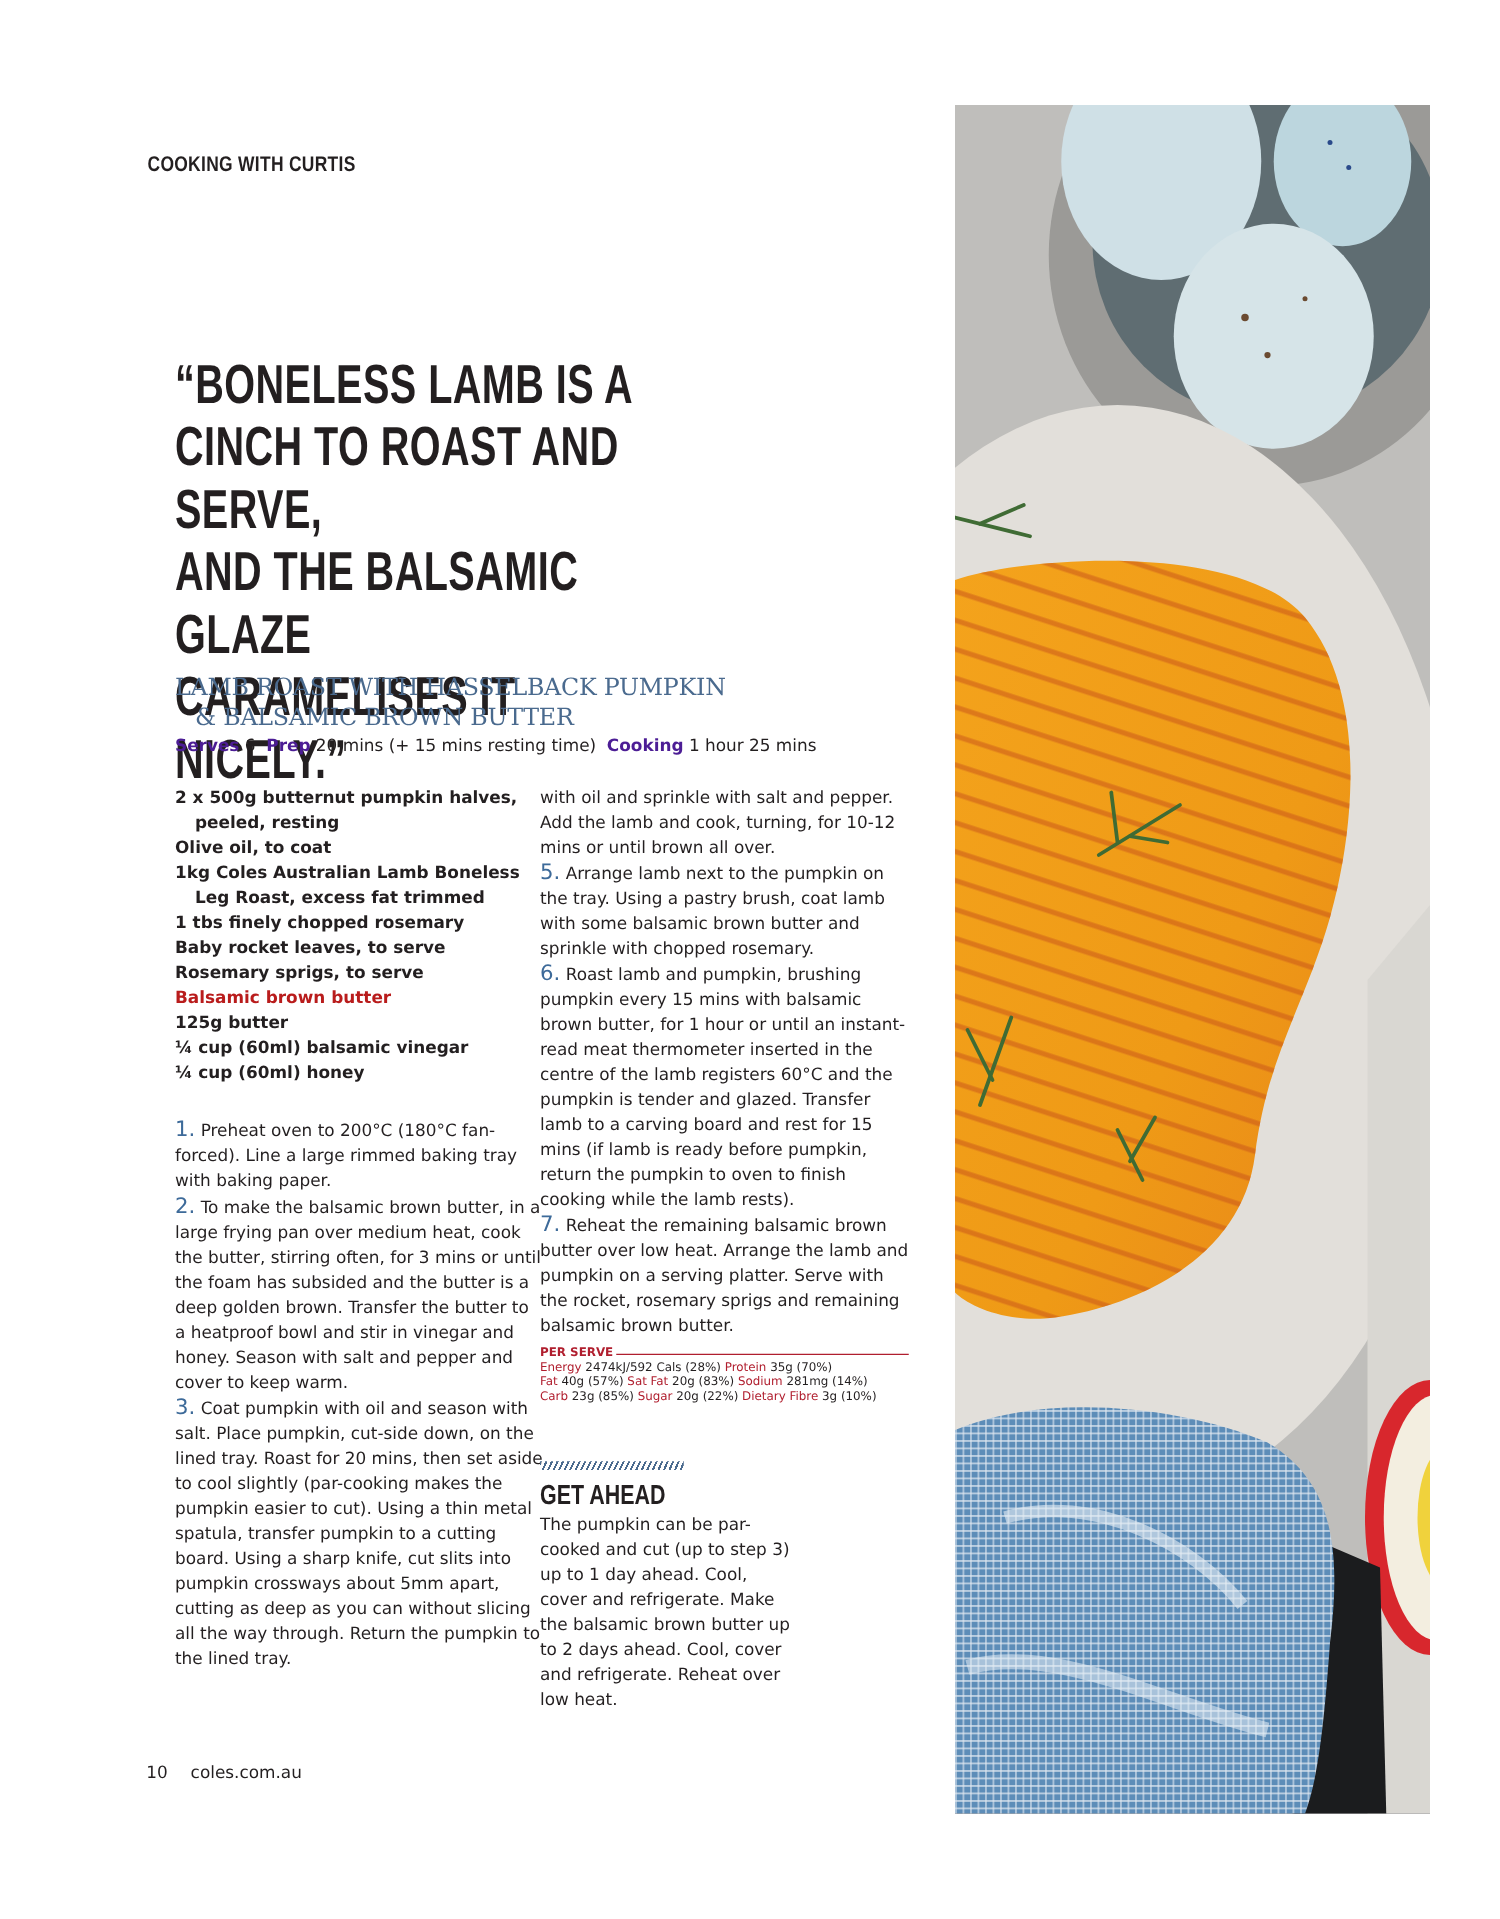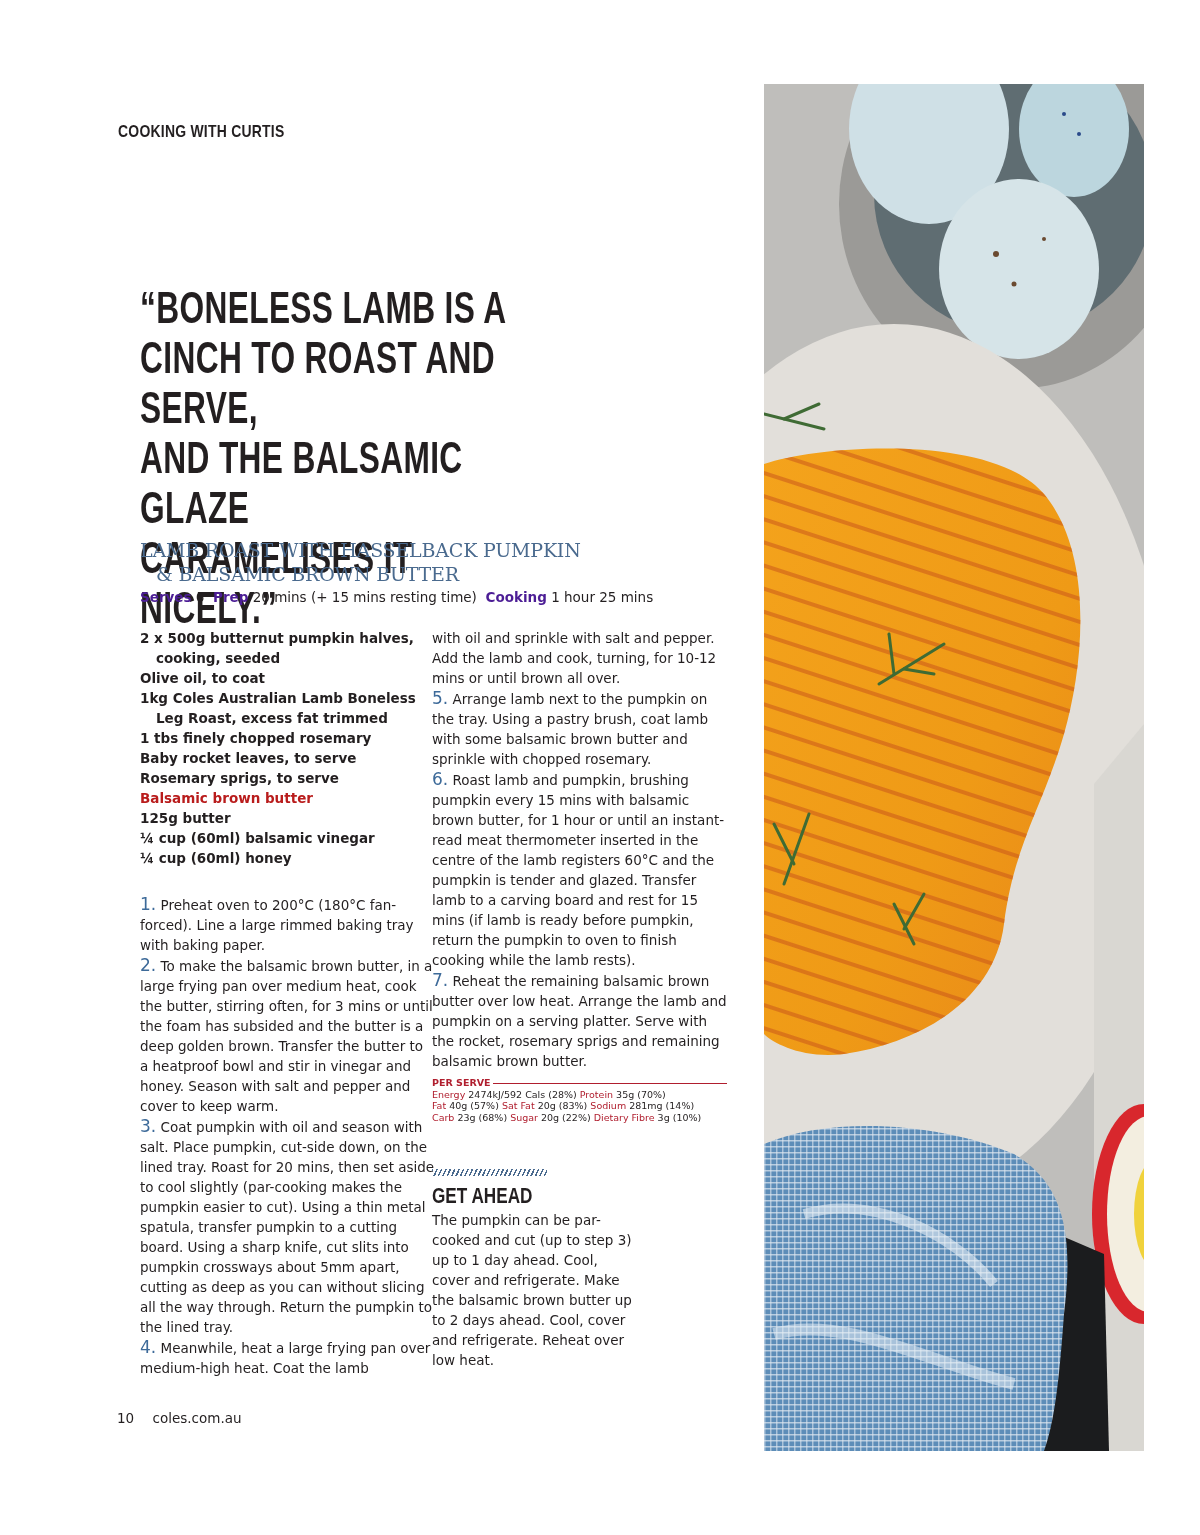--- a/index.html
+++ b/index.html
@@ -88,37 +88,36 @@
   <span class="k">Serves</span>
   <span>6</span>&nbsp;
   <span class="k">Prep</span>
   <span>20 mins (+ 15 mins resting time)</span>&nbsp;
   <span class="k">Cooking</span>
   <span>1 hour 25 mins</span>
 </div>
 
 <div class="col col-left">
   <div class="ing">
-    <div><span>2 x 500g butternut pumpkin halves,</span><span class="indent">cooking, seeded</span></div>
+    <div><span>2 x 500g butternut pumpkin halves,</span><span class="indent">peeled, resting</span></div>
     <div>Olive oil, to coat</div>
     <div><span>1kg Coles Australian Lamb Boneless</span><span class="indent">Leg Roast, excess fat trimmed</span></div>
     <div>1 tbs finely chopped rosemary</div>
     <div>Baby rocket leaves, to serve</div>
     <div>Rosemary sprigs, to serve</div>
     <div class="ing-sub-heading">Balsamic brown butter</div>
     <div>125g butter</div>
     <div>¼ cup (60ml) balsamic vinegar</div>
     <div>¼ cup (60ml) honey</div>
   </div>
 
   <div class="method">
     <p><span class="step-num">1.</span> <span>Preheat oven to 200°C (180°C fan-forced). Line a large rimmed baking tray with baking paper.</span></p>
     <p><span class="step-num">2.</span> <span>To make the balsamic brown butter, in a large frying pan over medium heat, cook the butter, stirring often, for 3 mins or until the foam has subsided and the butter is a deep golden brown. Transfer the butter to a heatproof bowl and stir in vinegar and honey. Season with salt and pepper and cover to keep warm.</span></p>
     <p><span class="step-num">3.</span> <span>Coat pumpkin with oil and season with salt. Place pumpkin, cut-side down, on the lined tray. Roast for 20 mins, then set aside to cool slightly (par-cooking makes the pumpkin easier to cut). Using a thin metal spatula, transfer pumpkin to a cutting board. Using a sharp knife, cut slits into pumpkin crossways about 5mm apart, cutting as deep as you can without slicing all the way through. Return the pumpkin to the lined tray.</span></p>
-    <p><span class="step-num">4.</span> <span>Meanwhile, heat a large frying pan over medium-high heat. Coat the lamb</span></p>
   </div>
 </div>
 
 <div class="col col-right">
   <p>with oil and sprinkle with salt and pepper. Add the lamb and cook, turning, for 10-12 mins or until brown all over.</p>
   <p><span class="step-num">5.</span> <span>Arrange lamb next to the pumpkin on the tray. Using a pastry brush, coat lamb with some balsamic brown butter and sprinkle with chopped rosemary.</span></p>
   <p><span class="step-num">6.</span> <span>Roast lamb and pumpkin, brushing pumpkin every 15 mins with balsamic brown butter, for 1 hour or until an instant-read meat thermometer inserted in the centre of the lamb registers 60°C and the pumpkin is tender and glazed. Transfer lamb to a carving board and rest for 15 mins (if lamb is ready before pumpkin, return the pumpkin to oven to finish cooking while the lamb rests).</span></p>
   <p><span class="step-num">7.</span> <span>Reheat the remaining balsamic brown butter over low heat. Arrange the lamb and pumpkin on a serving platter. Serve with the rocket, rosemary sprigs and remaining balsamic brown butter.</span></p>
 
   <div class="nutrition">
@@ -129,21 +128,21 @@
     <div>
       <span class="nut-k">Energy</span> <span>2474kJ/592 Cals (28%)</span>
       <span class="nut-k">Protein</span> <span>35g (70%)</span>
     </div>
     <div>
       <span class="nut-k">Fat</span> <span>40g (57%)</span>
       <span class="nut-k">Sat Fat</span> <span>20g (83%)</span>
       <span class="nut-k">Sodium</span> <span>281mg (14%)</span>
     </div>
     <div>
-      <span class="nut-k">Carb</span> <span>23g (68%)</span>
+      <span class="nut-k">Carb</span> <span>23g (85%)</span>
       <span class="nut-k">Sugar</span> <span>20g (22%)</span>
       <span class="nut-k">Dietary Fibre</span> <span>3g (10%)</span>
     </div>
   </div>
 
   <div class="get-ahead">
     <div class="hatch"></div>
     <div class="ga-title">GET AHEAD</div>
     <p style="width:200px;">The pumpkin can be par-cooked and cut (up to step 3) up to 1 day ahead. Cool, cover and refrigerate. Make the balsamic brown butter up to 2 days ahead. Cool, cover and refrigerate. Reheat over low heat.</p>
   </div>

